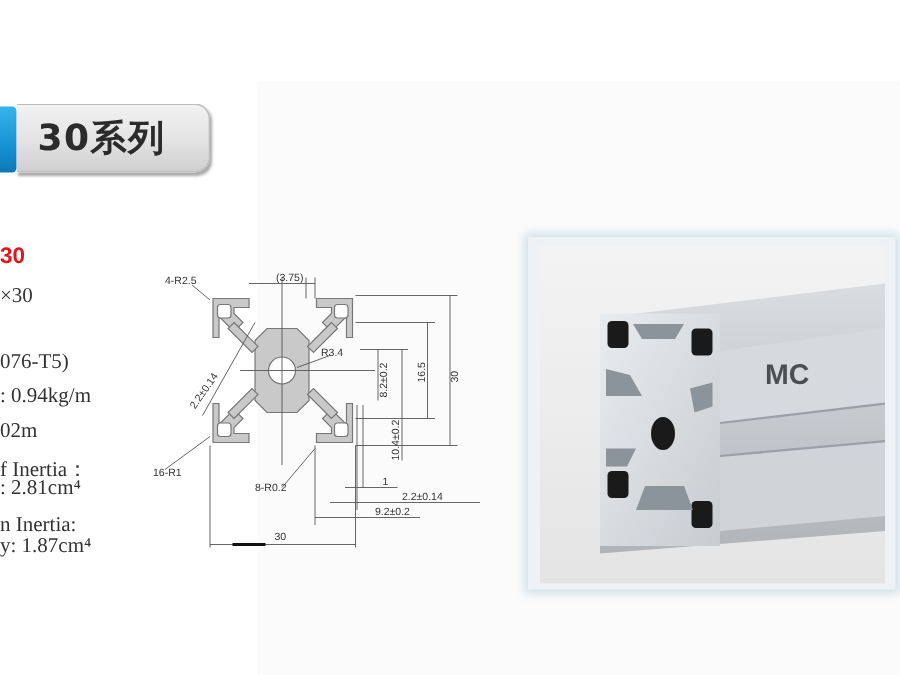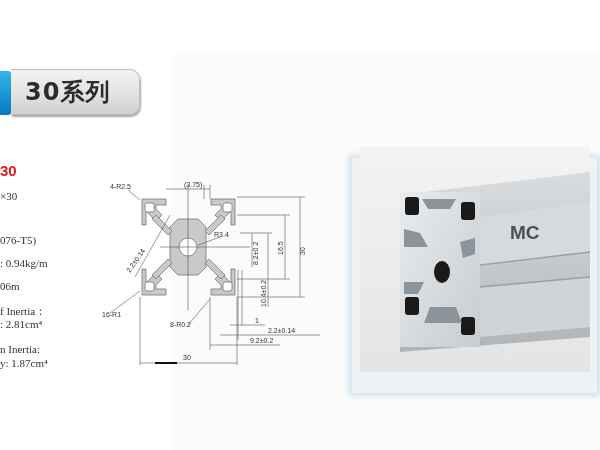--- a/index.html
+++ b/index.html
@@ -31,34 +31,34 @@
     font-family: "DejaVu Sans", sans-serif; font-weight: bold; font-size: 24px;
     color: #2b2b2b; letter-spacing: 1px;
   }
   
   .specs { position: absolute; left: 0; top: 160px; width: 110px; }
   .spec-model {
     position: absolute; left: 0; top: 2px;
     font-family: "Liberation Sans", sans-serif; font-weight: bold; font-size: 15px; color: #e3141b;
   }
   .spec-line {
-    position: absolute; left: 0; font-size: 11px; color: #333; white-space: nowrap;
+    position: absolute; left: 0; font-size: 14px; color: #333; white-space: nowrap;
   }
   
   .drawing { position: absolute; left: 100px; top: 175px; width: 240px; height: 200px; }
   .drawing svg { width: 240px; height: 200px; }
   .dim-text { font-family: "Liberation Sans", sans-serif; font-size: 7px; fill: #333; }
   
   .photo-frame {
     position: absolute; left: 352px; top: 158px; width: 245px; height: 235px;
     background: #eef2f5;
     box-shadow: 0 0 6px 3px rgba(170,200,220,0.55);
   }
   .photo {
-    position: absolute; left: 360px; top: 147px; width: 230px; height: 225px;
+    position: absolute; left: 360px; top: 164px; width: 230px; height: 225px;
     background: linear-gradient(180deg, #f3f3f3 0%, #ececec 50%, #e4e4e4 100%);
     overflow: hidden;
   }
   .photo svg { width: 230px; height: 225px; }
 </style>
 </head>
 <body>
 
 <div class="bg-panel"></div>
 
@@ -66,21 +66,21 @@
   <div class="blue"></div>
   <div class="grey"></div>
   <div class="title">30系列</div>
 </div>
 
 <div class="specs">
   <div class="spec-model">30</div>
   <div class="spec-line" style="top:30px">×30</div>
   <div class="spec-line" style="top:74px">076-T5)</div>
   <div class="spec-line" style="top:97px">: 0.94kg/m</div>
-  <div class="spec-line" style="top:120px">06m</div>
+  <div class="spec-line" style="top:120px">02m</div>
   <div class="spec-line" style="top:144px">f Inertia：</div>
   <div class="spec-line" style="top:158px">: 2.81cm⁴</div>
   <div class="spec-line" style="top:183px">n Inertia:</div>
   <div class="spec-line" style="top:197px">y: 1.87cm⁴</div>
 </div>
 
 <div class="drawing">
   <svg viewBox="0 0 240 200">
 
     <g fill="#c9c9c9" stroke="#777" stroke-width="0.8">

